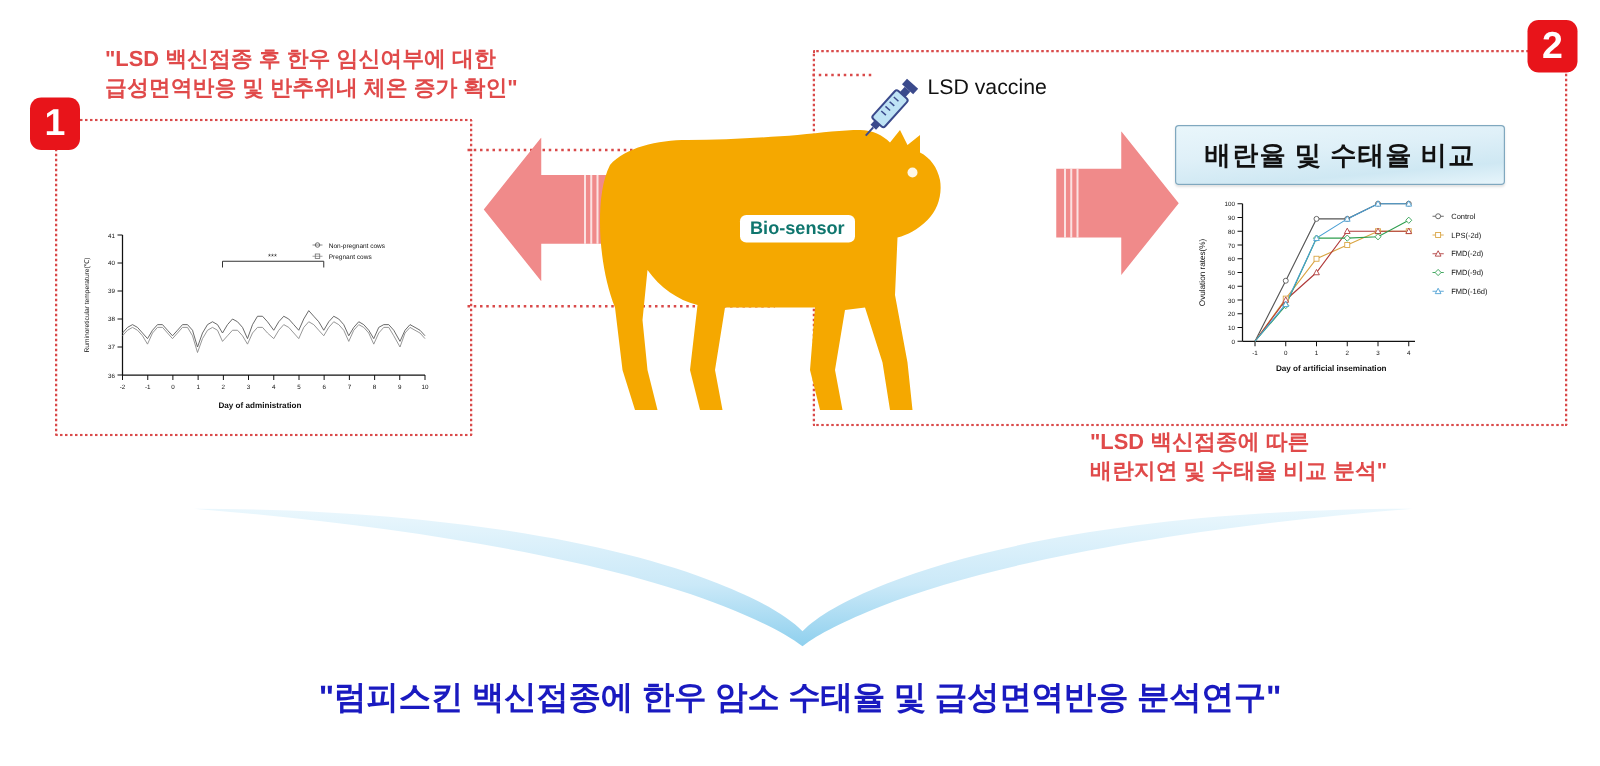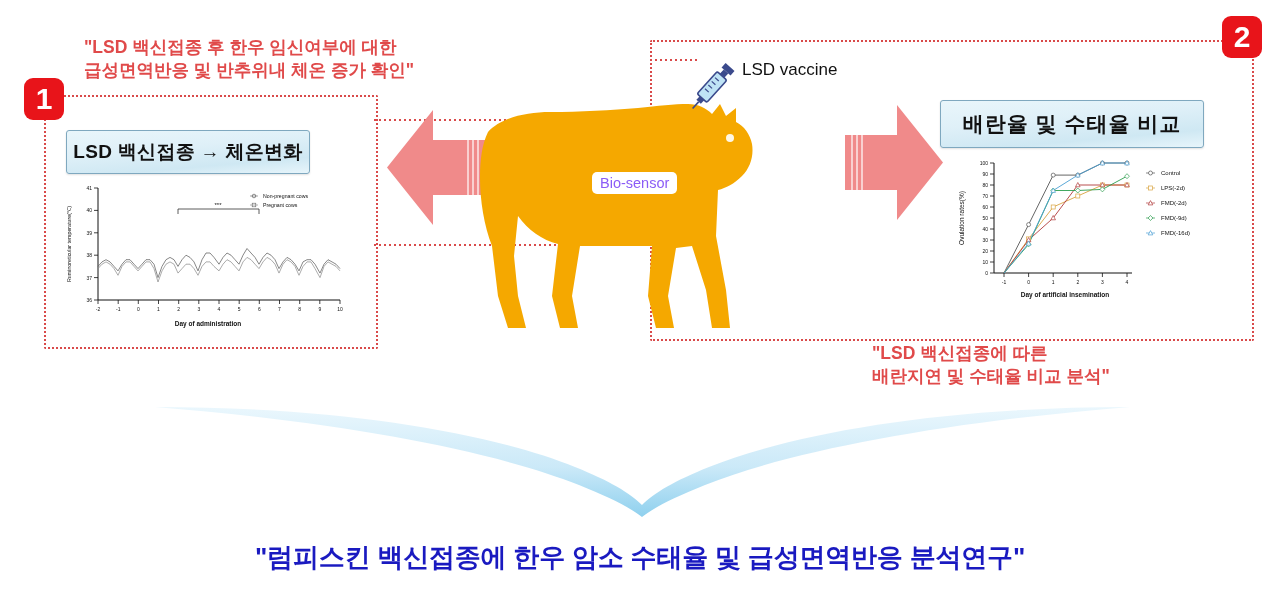--- a/index.html
+++ b/index.html
@@ -24,40 +24,40 @@
   
   .quote{position:absolute;color:#e04a4a;font-weight:bold;font-size:17.5px;line-height:23px;
          white-space:pre-line;font-family:"Liberation Sans","DejaVu Sans",sans-serif;}
   #quote-top{left:84px;top:36px;}
   #quote-bottom{left:872px;top:342px;}
 
   
   .titlebox{position:absolute;border:1.5px solid #7fa8bf;border-radius:3px;
             background:linear-gradient(175deg,#e9f6fb 0%,#dff0f8 40%,#cfe8f3 75%,#e7f5fb 100%);
             display:flex;align-items:center;justify-content:center;
-            font-weight:bold;color:#111;box-shadow:0 1px 2px rgba(0,0,0,.12);}
+            font-weight:bold;color:#111;box-shadow:0 1px 2px rgba(0,0,0,.12);font-family:Liberation Serif, serif;}
   #box-title-1{left:66px;top:130px;width:242px;height:42px;font-size:19px;letter-spacing:.3px;}
   #box-title-2{left:940px;top:100px;width:262px;height:46px;font-size:21px;letter-spacing:1px;}
 
   
   .chartplate{position:absolute;background:#ffffff;}
   #chart-1{left:58px;top:180px;width:300px;height:155px;}
   #chart-2{left:942px;top:155px;width:290px;height:150px;}
 
   
   #cow{position:absolute;left:430px;top:60px;width:340px;height:300px;}
 
   
   .arrow{position:absolute;}
 
   
   #vaccine-label{position:absolute;left:742px;top:60px;font-size:17px;font-weight:normal;color:#111;}
   #syringe{position:absolute;left:682px;top:56px;width:60px;height:62px;}
   #biosensor{position:absolute;left:592px;top:172px;background:#fff;border-radius:5px;
-             padding:3px 8px;font-size:14.5px;font-weight:normal;color:#8b5cf6;}
+             padding:3px 8px;font-size:14.5px;font-weight:bold;color:#0f766e;}
 
   
   #funnel{position:absolute;left:155px;top:405px;width:975px;height:115px;}
 
   
   #main-title{position:absolute;left:0;top:540px;width:1280px;text-align:center;
               color:#1a1ac0;font-weight:bold;font-size:26px;letter-spacing:-.2px;
               font-family:"Liberation Sans","DejaVu Sans",sans-serif;}
 </style>
 </head>
@@ -76,21 +76,20 @@
   </svg>
 
   <div class="badge" id="badge-1">1</div>
   <div class="badge" id="badge-2">2</div>
 
   <div class="quote" id="quote-top">"LSD 백신접종 후 한우 임신여부에 대한
 급성면역반응 및 반추위내 체온 증가 확인"</div>
   <div class="quote" id="quote-bottom">"LSD 백신접종에 따른
 배란지연 및 수태율 비교 분석"</div>
 
-  <div class="titlebox" id="box-title-1">LSD 백신접종 → 체온변화</div>
   <div class="titlebox" id="box-title-2">배란율 및 수태율 비교</div>
 
   <div class="chartplate" id="chart-1">
     <svg width="300" height="155" viewBox="0 0 300 155">
 
       <line x1="40" y1="8" x2="40" y2="120" stroke="#111" stroke-width="1"></line>
       <line x1="40" y1="120" x2="282" y2="120" stroke="#111" stroke-width="1"></line>
 
       <g stroke="#111" stroke-width="0.8">
         <line x1="36" y1="120" x2="40" y2="120"></line>

